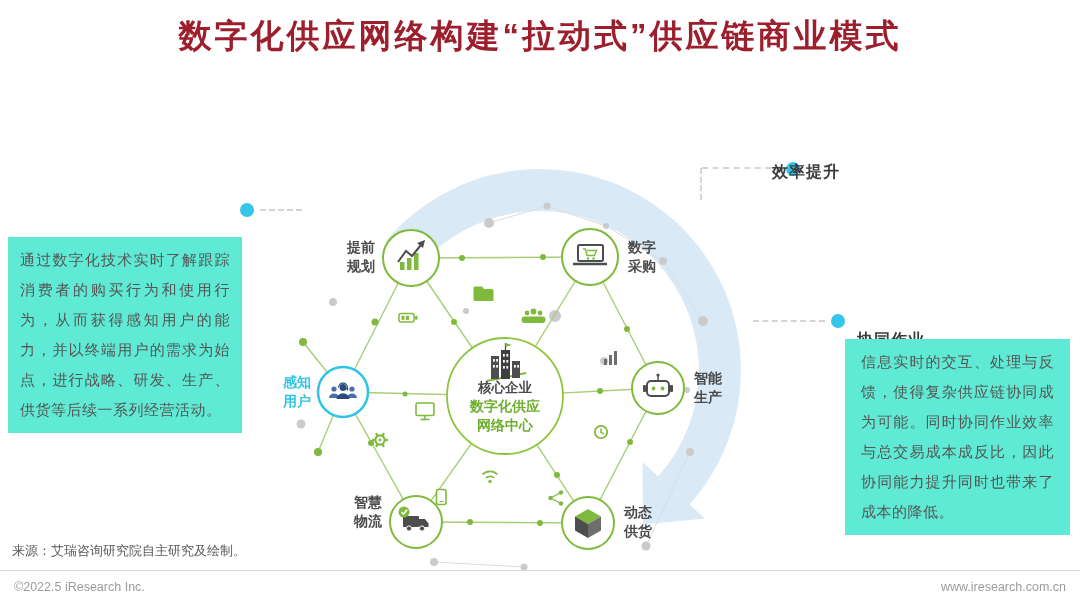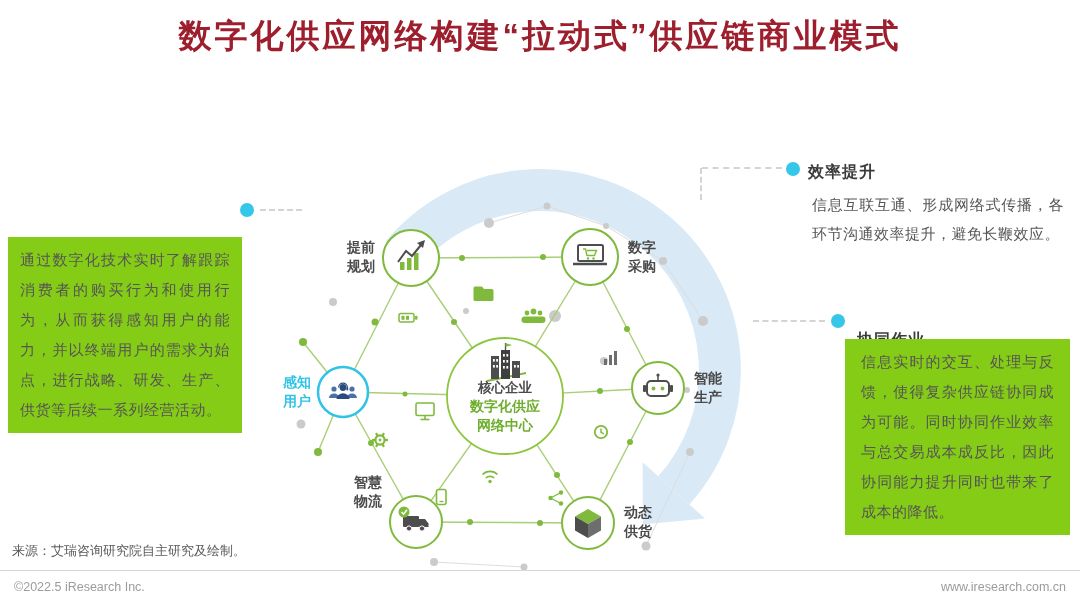--- a/index.html
+++ b/index.html
@@ -2,21 +2,21 @@
 <html><head>
 <meta charset="utf-8">
 <style>
   html,body{margin:0;padding:0;background:#fff;}
   .page{position:relative;width:1080px;height:602px;background:#fff;overflow:hidden;
         font-family:"Liberation Sans","DejaVu Sans",sans-serif;color:#444;}
   .title{position:absolute;top:14px;left:0;width:100%;text-align:center;
          font-size:33px;font-weight:bold;color:#9D1F2D;letter-spacing:3px;}
   .sec-heading{position:absolute;font-size:16px;font-weight:bold;color:#3B3B3B;letter-spacing:1px;}
   .bullet{position:absolute;width:14px;height:14px;border-radius:50%;background:#35C7E9;}
-  .graybox{position:absolute;background:#84cc16;color:#565656;font-size:15px;line-height:30px;
+  .graybox{position:absolute;background:#5eead4;color:#565656;font-size:15px;line-height:30px;
            letter-spacing:.5px;text-align:justify;box-sizing:border-box;}
   .body-text{position:absolute;color:#565656;font-size:15px;line-height:29px;
              letter-spacing:.5px;text-align:justify;}
   .dash-h{position:absolute;border-top:2px dashed #D4D4D4;}
   .dash-v{position:absolute;border-left:2px dashed #D4D4D4;}
   .node-label{position:absolute;width:40px;font-size:14px;font-weight:bold;color:#4A4A4A;
               line-height:19px;text-align:center;}
   .node-label span{display:block;}
   .node-label.cyan{color:#2FC3E6;}
   .center-label{position:absolute;left:445px;top:378px;width:120px;text-align:center;font-weight:bold;}
@@ -238,22 +238,21 @@
 
   <div class="title">数字化供应网络构建“拉动式”供应链商业模式</div>
 
   <div class="bullet" style="left:240px;top:203px;"></div>
   <div class="dash-h" style="left:260px;top:209px;width:42px;"></div>
   <div class="graybox" style="left:8px;top:237px;width:234px;padding:8px 12px;">通过数字化技术实时了解跟踪消费者的购买行为和使用行为，从而获得感知用户的能力，并以终端用户的需求为始点，进行战略、研发、生产、供货等后续一系列经营活动。</div>
 
   <div class="dash-v" style="left:700px;top:168px;height:32px;"></div>
   <div class="dash-h" style="left:702px;top:167px;width:80px;"></div>
   <div class="bullet" style="left:786px;top:162px;"></div>
-  <div class="sec-heading" style="left:808px;top:162px;">效率提升</div>
-  <div class="body-text" style="left:812px;top:190px;width:252px;">信息互联互通、形成网络式传播，各环节沟通效率提升，避免长鞭效应。</div>
+  <div class="sec-heading" style="left:772px;top:162px;">效率提升</div>
 
   <div class="dash-h" style="left:753px;top:320px;width:72px;"></div>
   <div class="bullet" style="left:831px;top:314px;"></div>
   <div class="sec-heading" style="left:857px;top:314px;margin-top:16px;">协同作业</div>
   <div class="graybox" style="left:845px;top:339px;width:225px;padding:8px 16px;">信息实时的交互、处理与反馈，使得复杂供应链协同成为可能。同时协同作业效率与总交易成本成反比，因此协同能力提升同时也带来了成本的降低。</div>
 
   <div class="node-label" style="left:341px;top:238px;">
     <span>提前</span>
     <span>规划</span>
   </div>
@@ -262,21 +261,21 @@
     <span>采购</span>
   </div>
   <div class="node-label" style="left:688px;top:369px;">
     <span>智能</span>
     <span>生产</span>
   </div>
   <div class="node-label" style="left:618px;top:503px;">
     <span>动态</span>
     <span>供货</span>
   </div>
-  <div class="node-label" style="left:348px;top:474px;font-family:Liberation Mono, monospace;">
+  <div class="node-label" style="left:348px;top:493px;">
     <span>智慧</span>
     <span>物流</span>
   </div>
   <div class="node-label cyan" style="left:277px;top:373px;">
     <span>感知</span>
     <span>用户</span>
   </div>
 
   <div class="center-label">
     <div class="cl1">核心企业</div>

